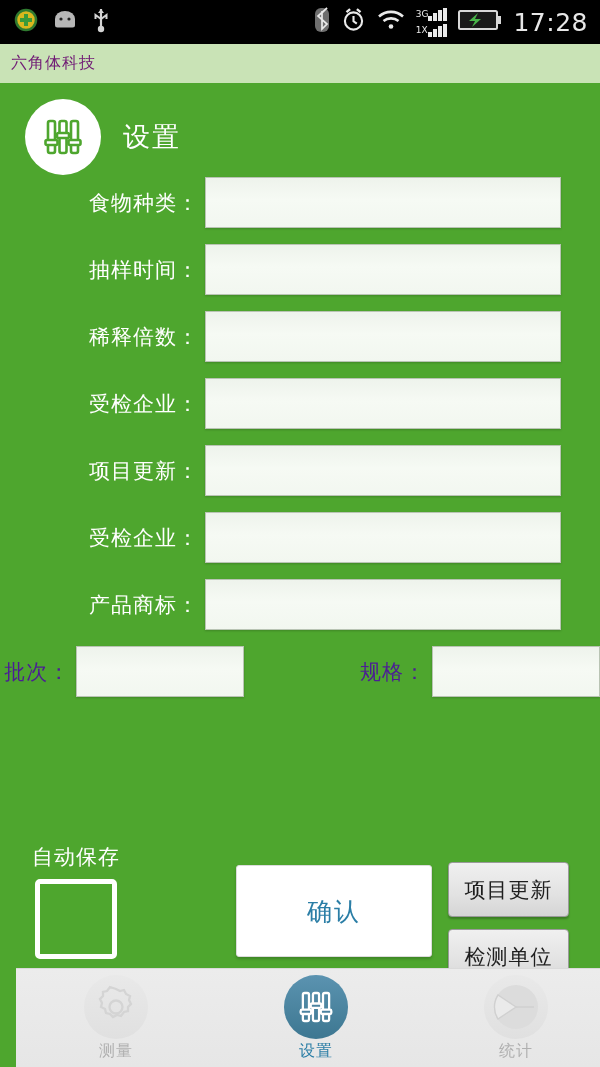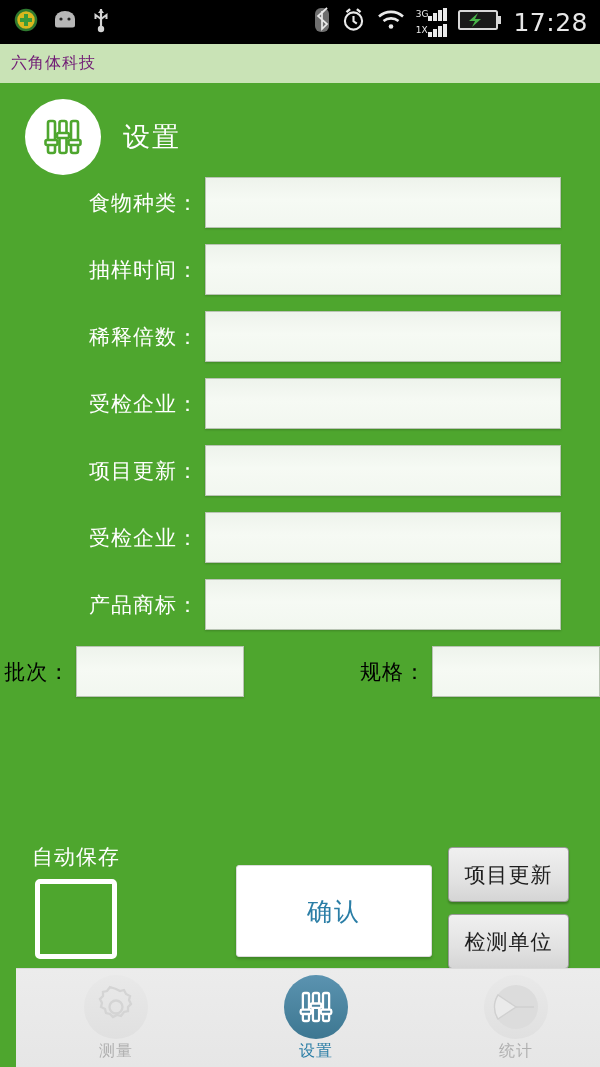--- a/index.html
+++ b/index.html
@@ -73,21 +73,21 @@
   .field {
     height: 51px; border: 1px solid #b9c4b4;
     background: linear-gradient(180deg,#eef3ec 0%,#f6faf4 45%,#f2f7f0 100%);
     box-shadow: 0 1px 2px rgba(0,0,0,0.18);
   }
   .field.wide { width: 356px; }
   .field.small { width: 168px; }
 
   .row-split { height: 67px; display: flex; align-items: center; }
   .row-split .lbl-s {
-    color: #000000; font-size: 21px; letter-spacing: 1px; text-align: right;
+    color: #4c1d95; font-size: 21px; letter-spacing: 1px; text-align: right;
   }
   .lbl-batch { width: 90px; padding-right: 6px; }
   .lbl-spec  { width: 140px; padding-right: 6px; margin-left: 70px; }
 
   
   .bottom-area { position: absolute; top: 748px; left: 0; width: 600px; height: 130px; }
   .cb-group { position: absolute; left: 30px; top: 6px; display: flex; gap: 10px; }
   .cb-item { width: 92px; display: flex; flex-direction: column; align-items: center; }
   .cb-label { color: #fff; font-size: 21px; letter-spacing: 1px; white-space: nowrap; }
   .cb-box {
@@ -95,21 +95,21 @@
     background: #4ea62e; border: 5px solid #fff; border-radius: 5px;
   }
   .confirm-btn {
     position: absolute; left: 236px; top: 28px;
     width: 196px; height: 92px; background: #fff;
     border: 1px solid #dcdcdc; border-radius: 3px;
     box-shadow: 0 2px 3px rgba(0,0,0,0.2);
     display: flex; align-items: center; justify-content: center;
   }
   .confirm-btn span { color: #2b7ea6; font-size: 25px; letter-spacing: 2px; }
-  .side-btns { position: absolute; right: 31px; top: 10px; display: flex; flex-direction: column; gap: 12px; }
+  .side-btns { position: absolute; right: 31px; top: 25px; display: flex; flex-direction: column; gap: 12px; }
   .side-btn {
     width: 121px; height: 55px;
     background: linear-gradient(180deg,#f0f0f0 0%,#e2e2e2 60%,#d5d5d5 100%);
     border: 1px solid #9a9a9a; border-radius: 4px;
     box-shadow: 0 2px 2px rgba(0,0,0,0.25);
     display: flex; align-items: center; justify-content: center;
     color: #1e1e1e; font-size: 21px; letter-spacing: 1px;
   }
 
   

